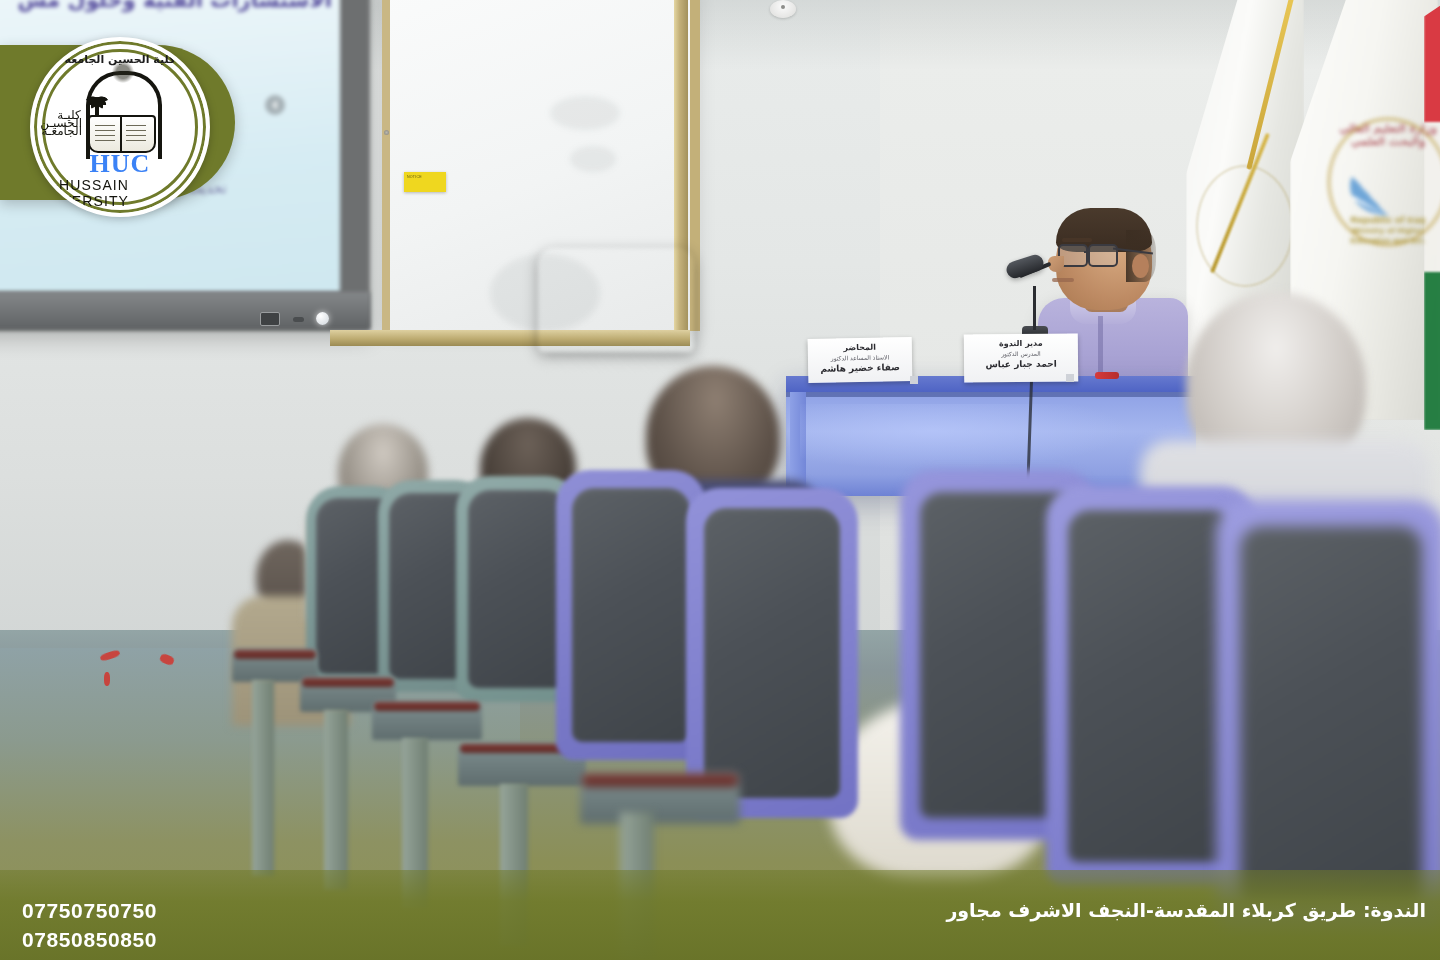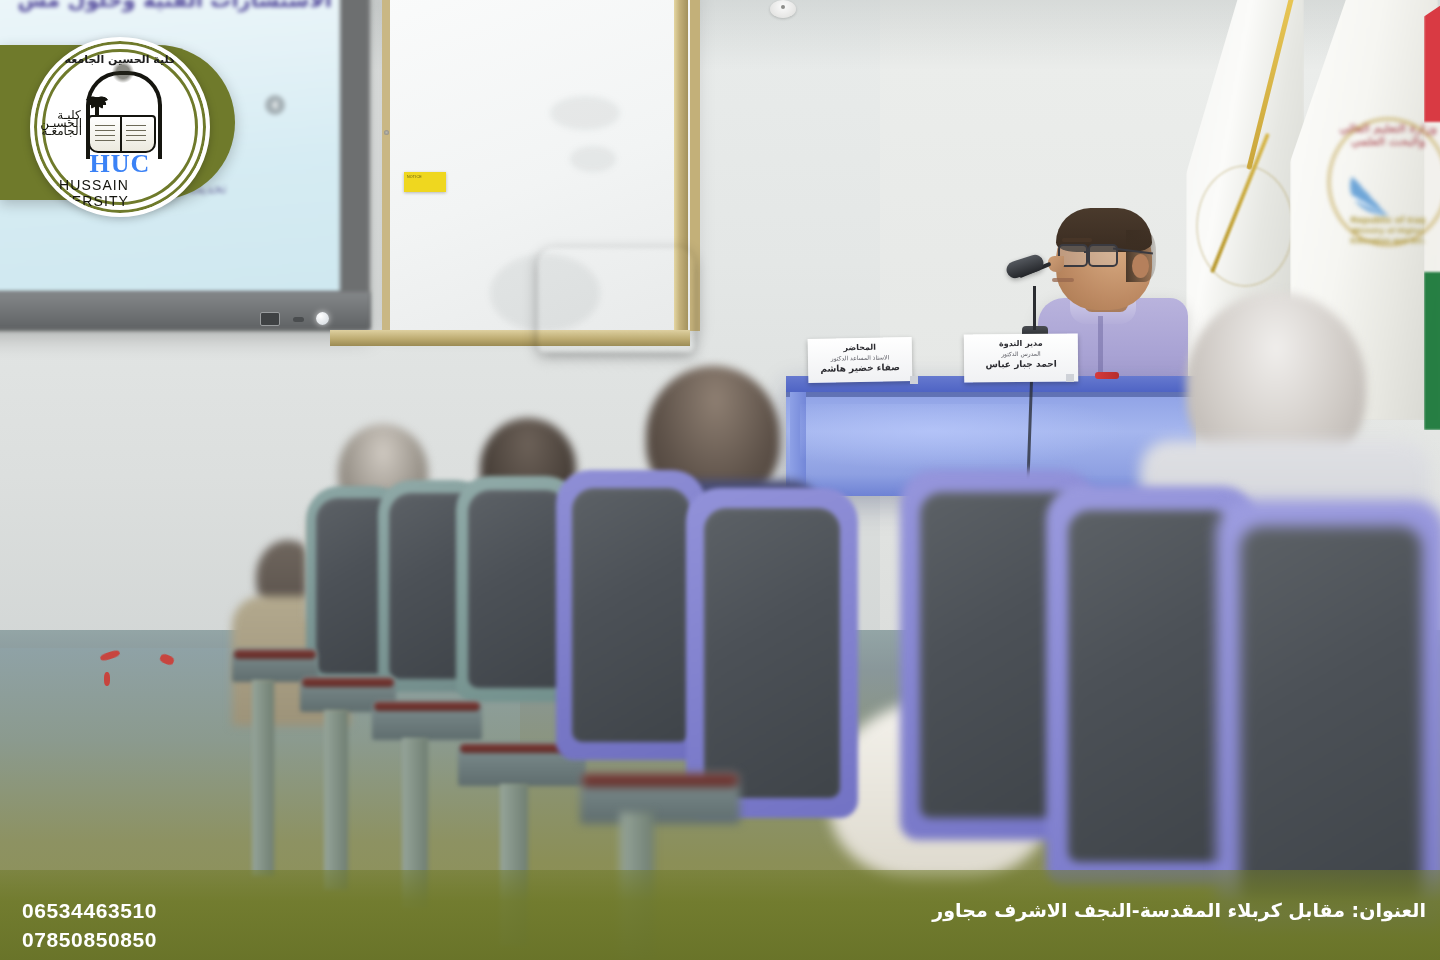--- a/index.html
+++ b/index.html
@@ -455,17 +455,17 @@
         <div class="ln" style="left:36px;top:18px;width:20px;"></div>
         <div class="ln" style="left:36px;top:23px;width:20px;"></div>
       </div>
       <div class="seal-side-ar" style="left:22px;top:70px;width:26px;text-align:center;">كليـة الحسيـن الجامعـة</div>
       <div class="seal-huc">HUC</div>
       <div class="seal-bottom-en">AL-HUSSAIN UNIVERSITY COLLEGE</div>
     </div>
   </div>
 
   <div class="footer-bar"></div>
-  <div class="phone phone1">06534463510</div>
+  <div class="phone phone1">07750750750</div>
   <div class="phone phone2">07850850850</div>
-  <div class="addr addr1">العنوان: مقابل كربلاء المقدسة-النجف الاشرف مجاور</div>
+  <div class="addr addr1">الندوة: طريق كربلاء المقدسة-النجف الاشرف مجاور</div>
 
 </div>
 
 </body></html>

